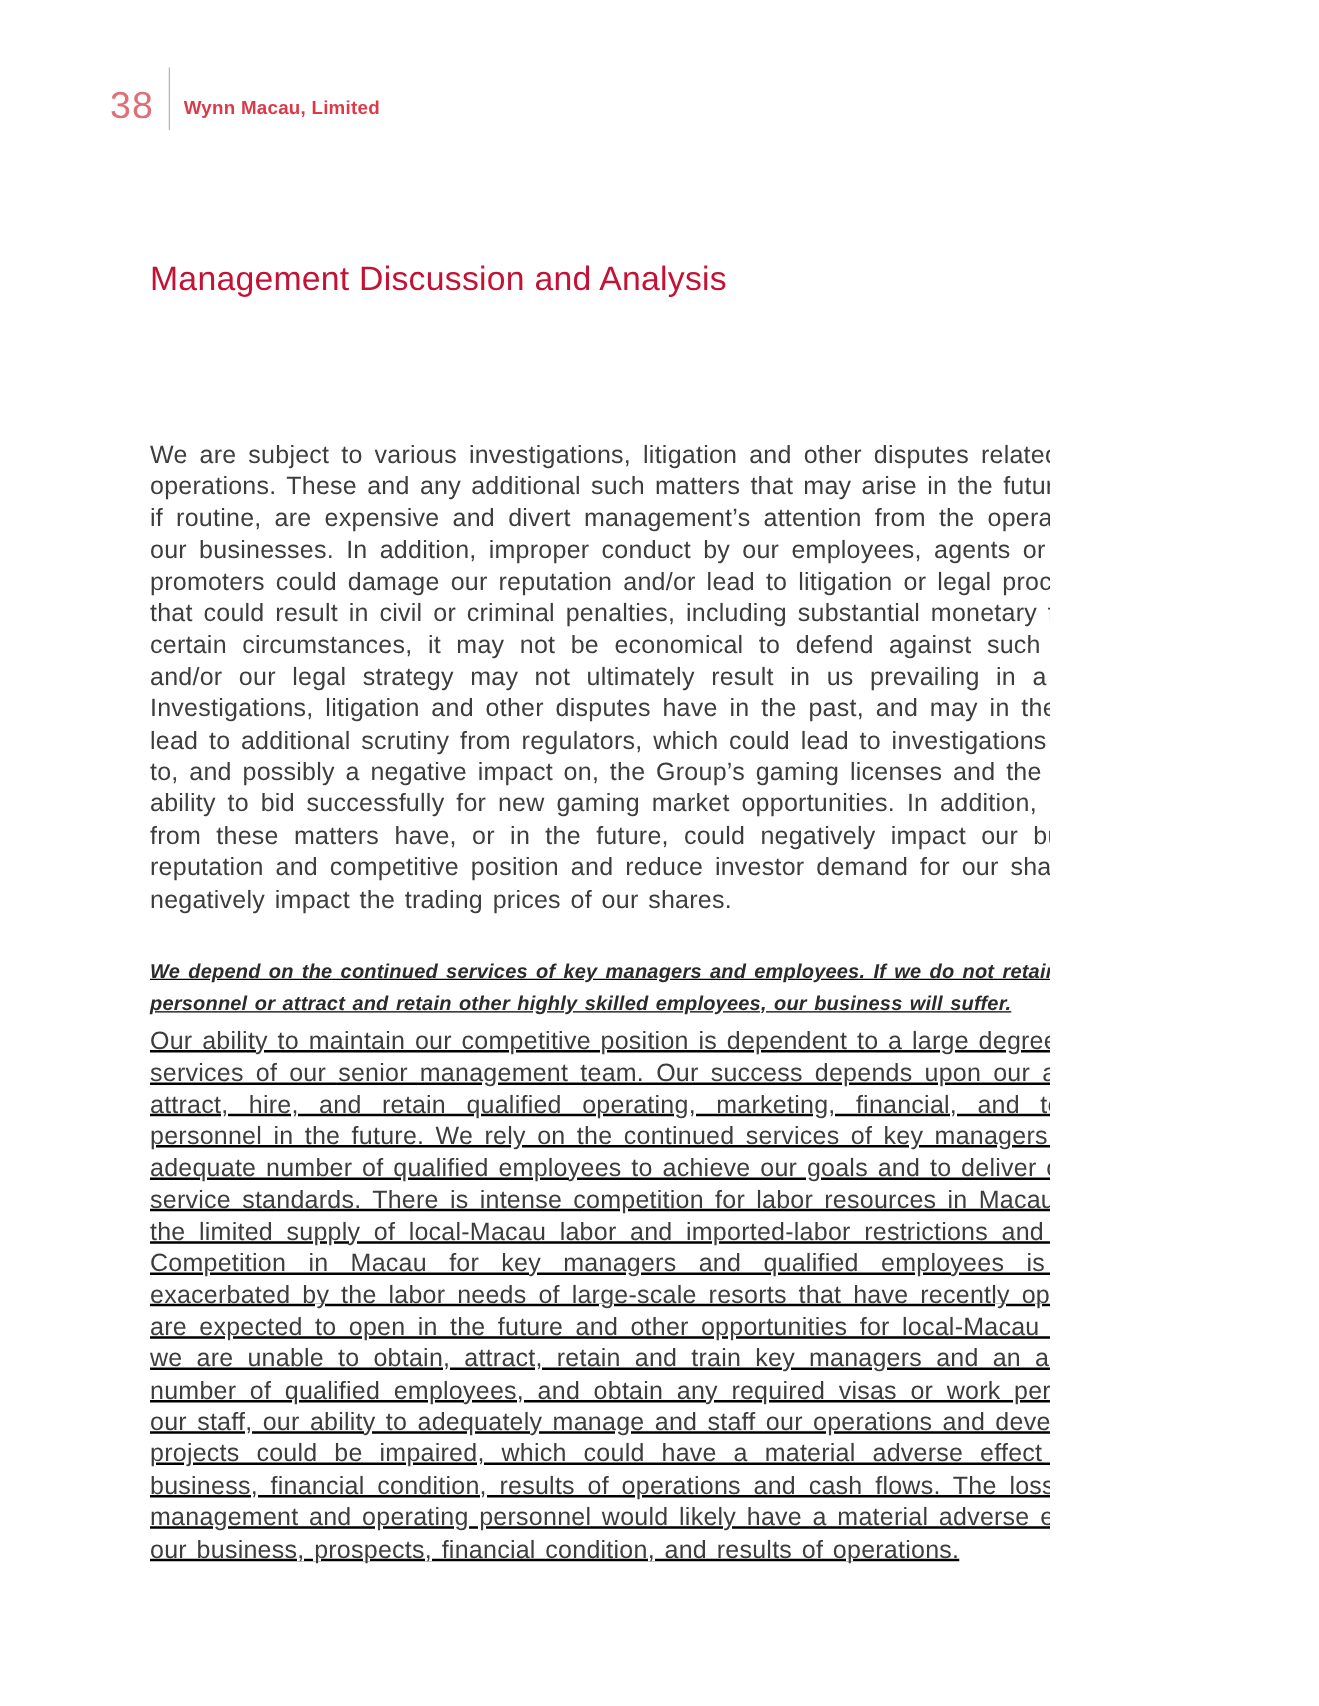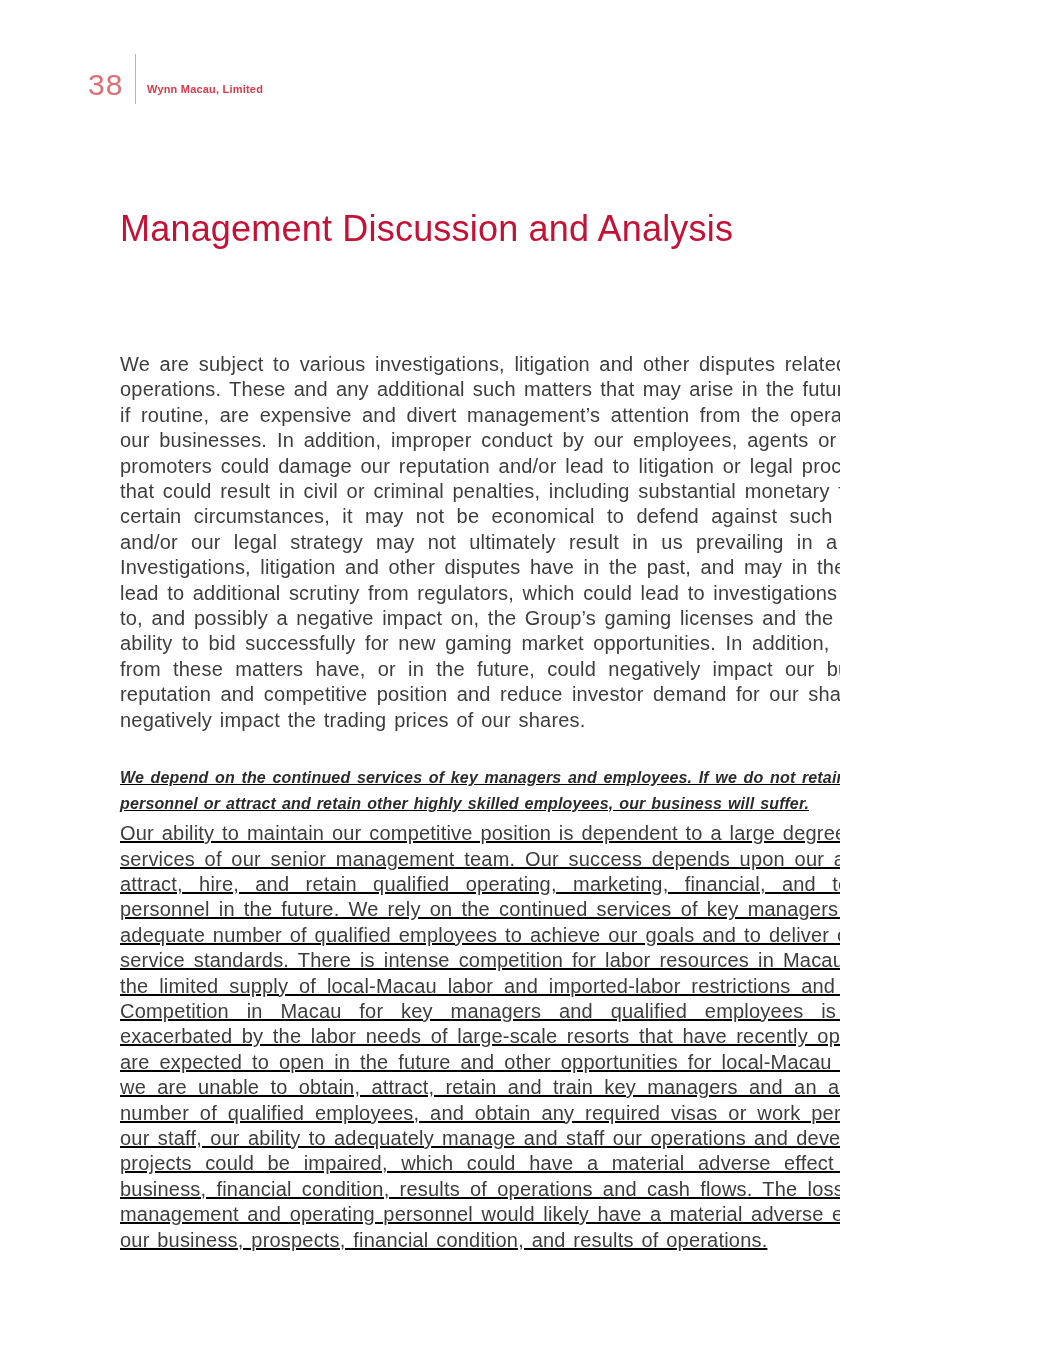--- a/index.html
+++ b/index.html
@@ -38,32 +38,32 @@
     left: 47px;
     top: 0;
     bottom: -2px;
     width: 1px;
     background: #b5b5b5;
   }
   .company-name {
     position: absolute;
     left: 59px;
     bottom: 7px;
-    font-size: 11px;
+    font-size: 15px;
     font-weight: bold;
     letter-spacing: 0.2px;
     color: #dc3a48;
   }
 
   
   .doc-title {
     position: absolute;
     left: 120px;
     top: 164px;
-    font-size: 36px;
+    font-size: 27px;
     font-weight: 400;
     letter-spacing: 0.2px;
     color: #c41236;
   }
 
   
   .content {
     position: absolute;
     left: 120px;
     top: 308px;

